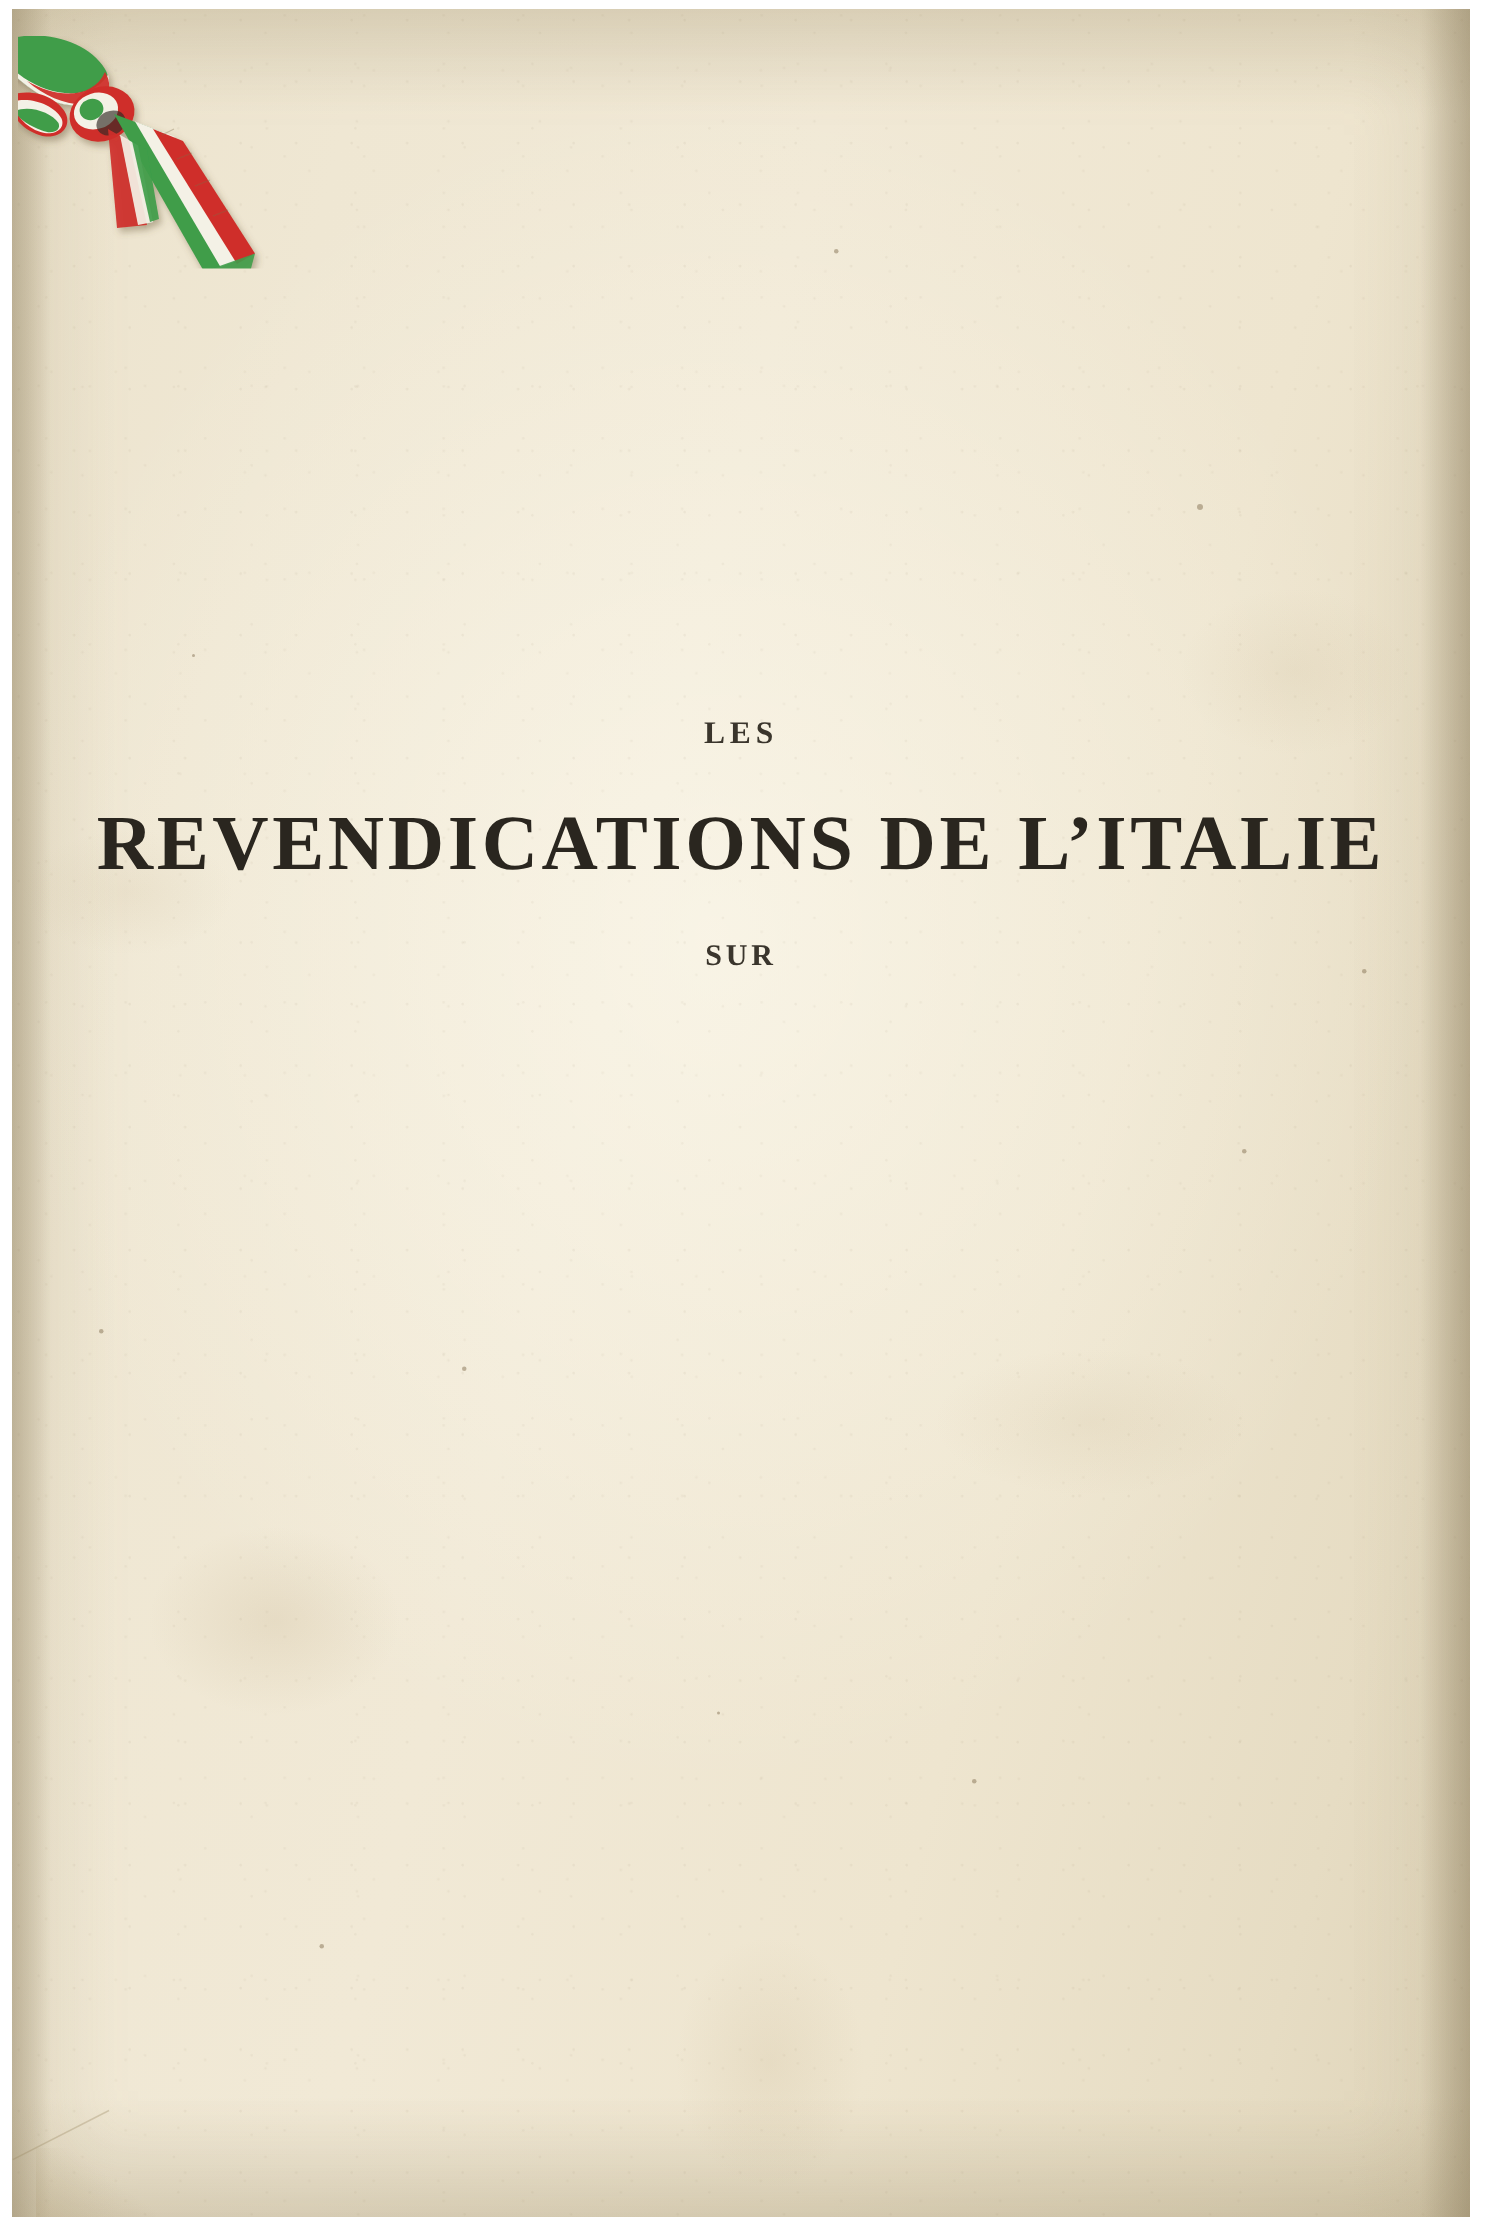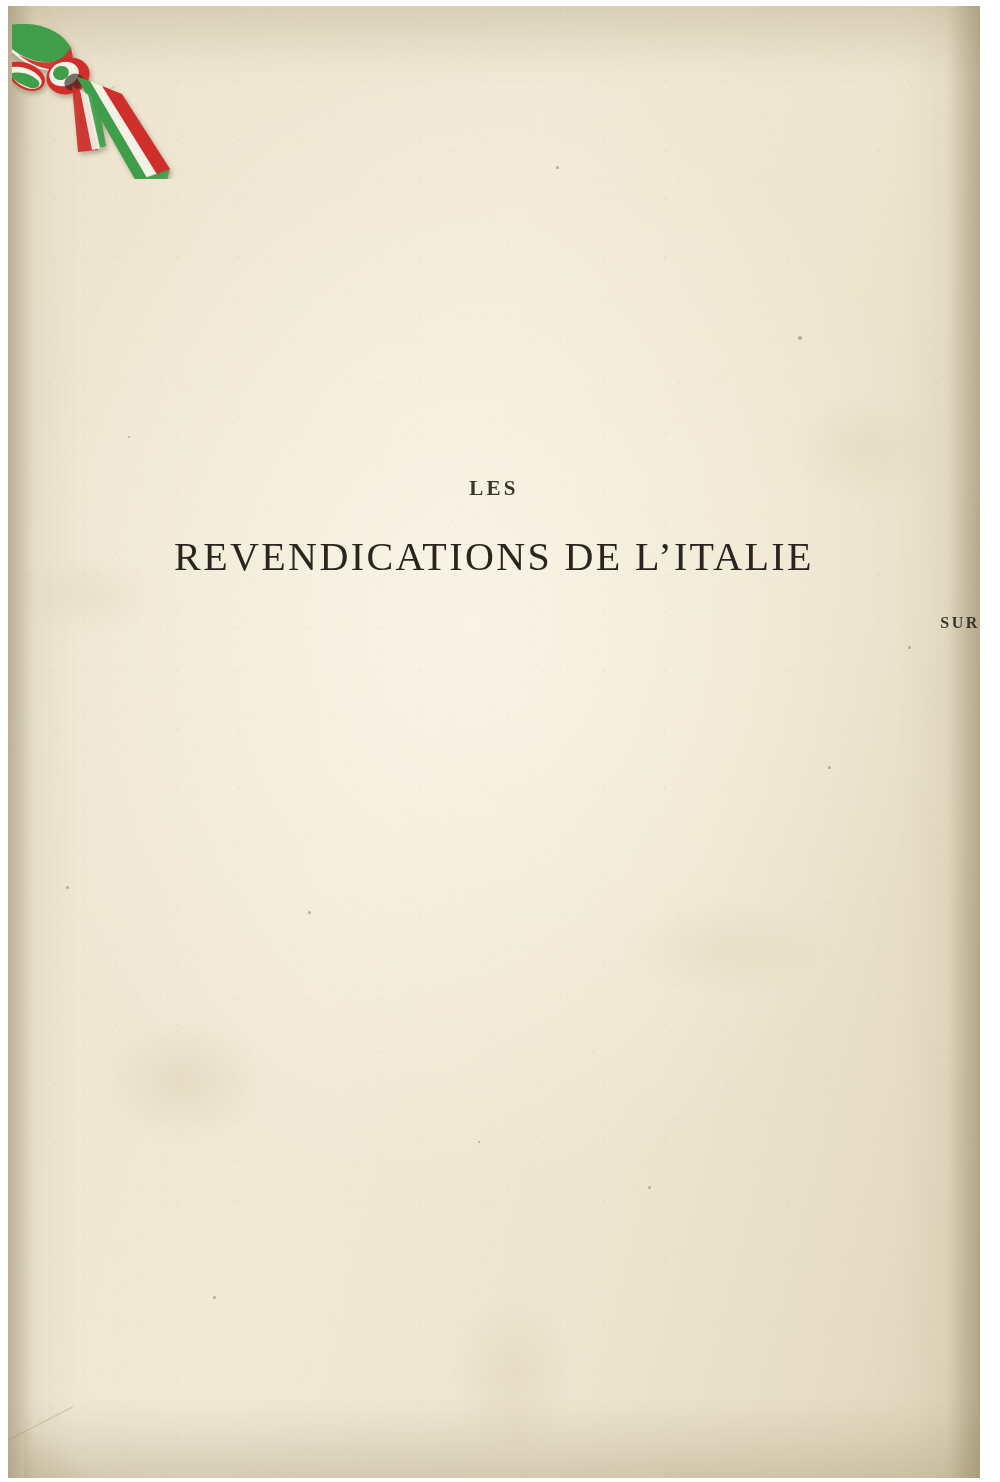--- a/index.html
+++ b/index.html
@@ -118,33 +118,32 @@
     color: #2b2720;
   }
   .line-les {
     font-size: 21px;
     letter-spacing: 3.2px;
     font-weight: 600;
     color: #3a352c;
   }
   .line-main {
     margin-top: 32px;
-    font-size: 40px;
+    font-size: 52px;
     letter-spacing: 2.4px;
-    font-weight: 400;
+    font-weight: 700;
     color: #2a261f;
     white-space: nowrap;
   }
   .line-sur {
     margin-top: 34px;
-    font-size: 16px;
+    font-size: 20px;
     letter-spacing: 2.6px;
     font-weight: 600;
     color: #3a352c;
-    text-align: right;
   }
   .line-sub {
     margin-top: 28px;
     font-size: 29px;
     letter-spacing: 1.7px;
     font-weight: 700;
     color: #2a261f;
     white-space: nowrap;
   }
 

